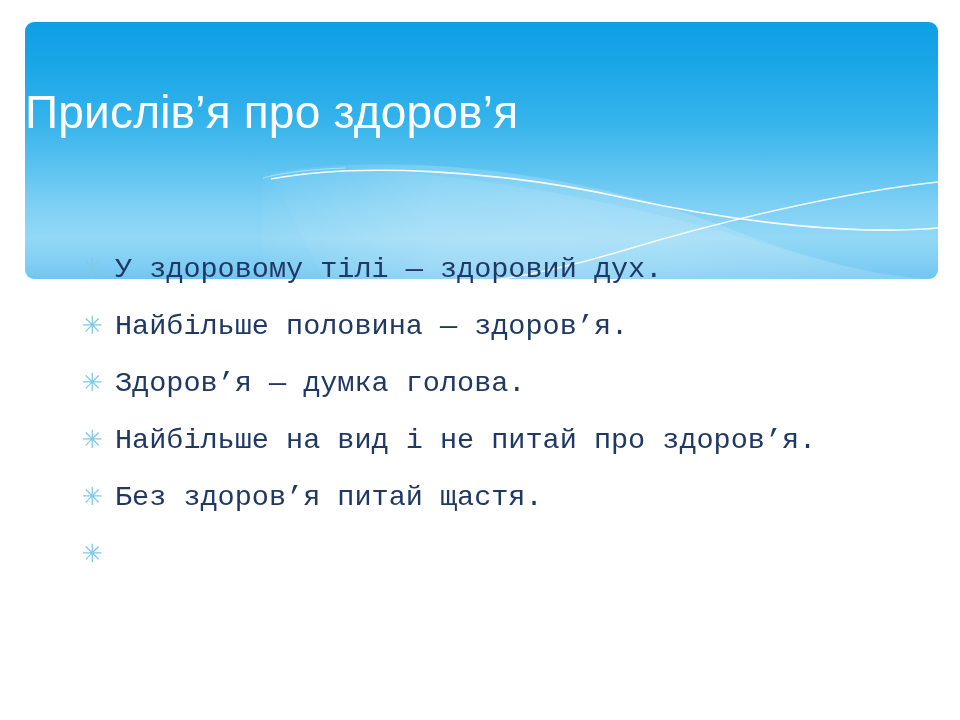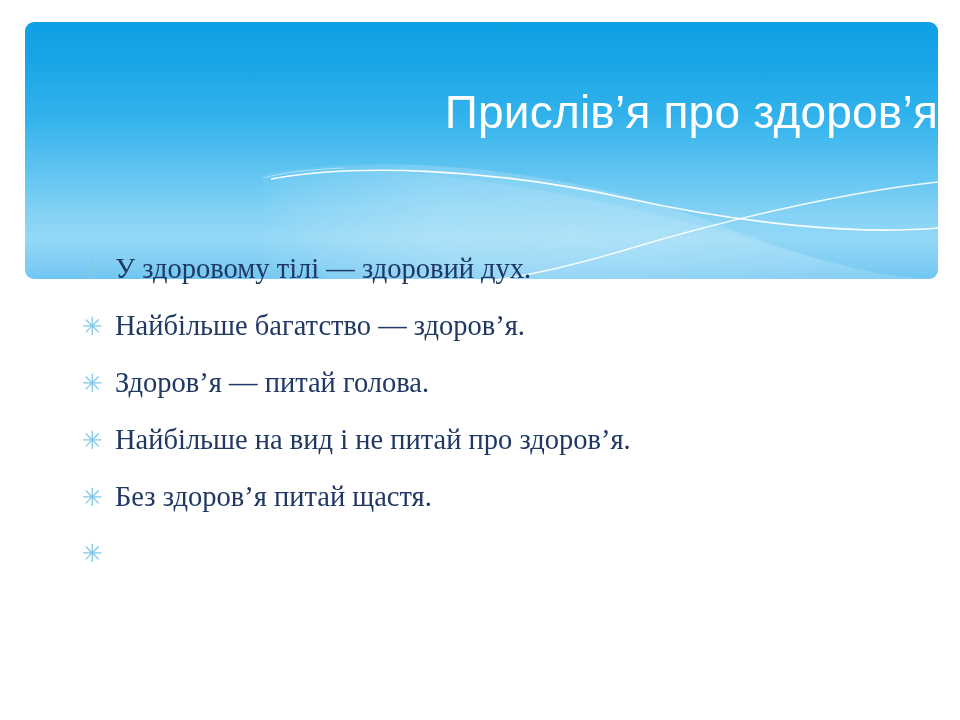--- a/index.html
+++ b/index.html
@@ -45,21 +45,21 @@
     top: 0;
     width: 913px;
     height: 257px;
     pointer-events: none;
   }
   #title-text {
     position: absolute;
     left: 0;
     right: 0;
     top: 64px;
-    text-align: right;
+    text-align: left;
     color: #FFFFFF;
     font-size: 46px;
     font-weight: 400;
     letter-spacing: 0.2px;
     line-height: 1.15;
     font-family: "Liberation Sans", sans-serif;
     white-space: nowrap;
   }
 
   
@@ -85,21 +85,21 @@
     font-size: 25px;
     line-height: 41px;
     font-family: "DejaVu Sans", sans-serif;
     text-align: left;
   }
   .bullet-text {
     color: #1F3864;
     font-size: 28.5px;
     line-height: 41px;
     font-weight: 400;
-    font-family: Liberation Serif, serif;
+    font-family: Liberation Mono, monospace;
     white-space: nowrap;
   }
 </style>
 </head>
 <body>
 
 <div id="slide">
 
   <div id="title-banner">
 
@@ -131,25 +131,25 @@
     <div id="title-text">Прислів’я про здоров’я</div>
   </div>
 
   <ul id="bullet-list">
     <li class="bullet-row">
       <span class="bullet-marker">✳</span>
       <span class="bullet-text">У здоровому тілі — здоровий дух.</span>
     </li>
     <li class="bullet-row">
       <span class="bullet-marker">✳</span>
-      <span class="bullet-text">Найбільше багатство — здоров’я.</span>
+      <span class="bullet-text">Найбільше половина — здоров’я.</span>
     </li>
     <li class="bullet-row">
       <span class="bullet-marker">✳</span>
-      <span class="bullet-text">Здоров’я — питай голова.</span>
+      <span class="bullet-text">Здоров’я — думка голова.</span>
     </li>
     <li class="bullet-row">
       <span class="bullet-marker">✳</span>
       <span class="bullet-text">Найбільше на вид і не питай про здоров’я.</span>
     </li>
     <li class="bullet-row">
       <span class="bullet-marker">✳</span>
       <span class="bullet-text">Без здоров’я питай щастя.</span>
     </li>
     <li class="bullet-row">

